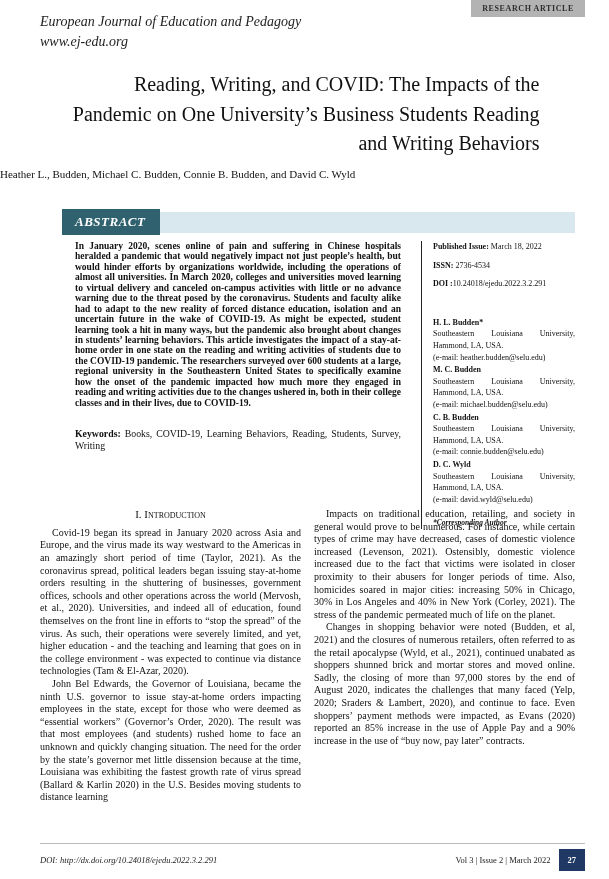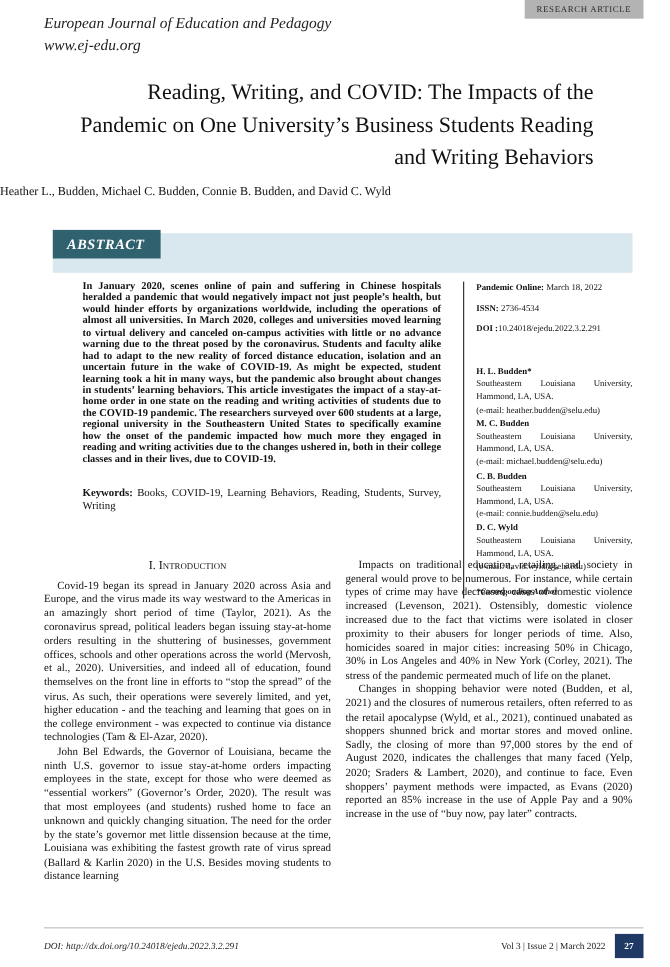--- a/index.html
+++ b/index.html
@@ -14,40 +14,40 @@
   .page { position: relative; width: 609px; height: 879px; }
 
   
   .journal-head {
     position: absolute; top: 12px; left: 40px;
     font-style: italic; font-size: 14px; line-height: 1.4; color: #222;
   }
   .badge {
     position: absolute; top: 0; right: 24px;
     background: var(--badge_bg, #b3b3b3);
-    color: #2e2e2e; font-weight: normal; font-size: 8px;
+    color: #2e2e2e; font-weight: bold; font-size: 8px;
     letter-spacing: 0.6px; padding: 4px 11px 4px 11px; text-align: center;
   }
 
   
   .title {
     position: absolute; top: 70px; left: 50%; transform: translateX(-50%);
     width: 470px; text-align: right;
     font-size: 20px; line-height: 1.48; color: #111;
     font-weight: normal;
   }
   .authors {
     position: absolute; top: 168px; left: 0; right: 0;
     font-size: 11px; color: #111;
   }
 
   
   .abstract-wrap { position: absolute; top: 209px; left: 40px; width: 535px; }
   .abstract-band {
-    position: relative; margin-left: 8px; height: 36px; margin-top: 3px;
+    position: relative; margin-left: 22px; height: 21px; margin-top: 3px;
     background: var(--abstract_band_bg, #d9e8ef);
   }
   .abstract-label {
     position: absolute; left: 0; top: -3px;
     background: var(--abstract_header_bg, #2f616e);
     color: #ffffff; font-weight: bold; font-style: italic;
     font-size: 13px; padding: 5px 15px 5px 13px; letter-spacing: 0.5px;
   }
   .abstract-flex { display: flex; margin-top: 8px; }
   .abstract-left {
@@ -122,21 +122,21 @@
     <div class="abstract-flex">
       <div class="abstract-left">
         <div class="abstract-text">In January 2020, scenes online of pain and suffering in Chinese hospitals heralded a pandemic that would negatively impact not just people’s health, but would hinder efforts by organizations worldwide, including the operations of almost all universities. In March 2020, colleges and universities moved learning to virtual delivery and canceled on-campus activities with little or no advance warning due to the threat posed by the coronavirus. Students and faculty alike had to adapt to the new reality of forced distance education, isolation and an uncertain future in the wake of COVID-19.  As might be expected, student learning took a hit in many ways, but the pandemic also brought about changes in students’ learning behaviors. This article investigates the impact of a stay-at-home order in one state on the reading and writing activities of students due to the COVID-19 pandemic. The researchers surveyed over 600 students at a large, regional university in the Southeastern United States to specifically examine how the onset of the pandemic impacted how much more they engaged in reading and writing activities due to the changes ushered in, both in their college classes and in their lives, due to COVID-19.</div>
         <div class="keywords">
           <span class="kw-label">Keywords:</span>
           <span>Books, COVID-19, Learning Behaviors, Reading, Students, Survey, Writing</span>
         </div>
       </div>
       <div class="sidebar">
         <div class="meta-line">
-          <span class="lbl">Pandemic Online:</span>
+          <span class="lbl">Published Issue:</span>
           <span>March 18, 2022</span>
         </div>
         <div class="meta-line">
           <span class="lbl">ISSN:</span>
           <span>2736-4534</span>
         </div>
         <div class="meta-line">
           <span class="lbl">DOI :</span><span>10.24018/ejedu.2022.3.2.291</span>
         </div>
         <div class="meta-gap"></div>

